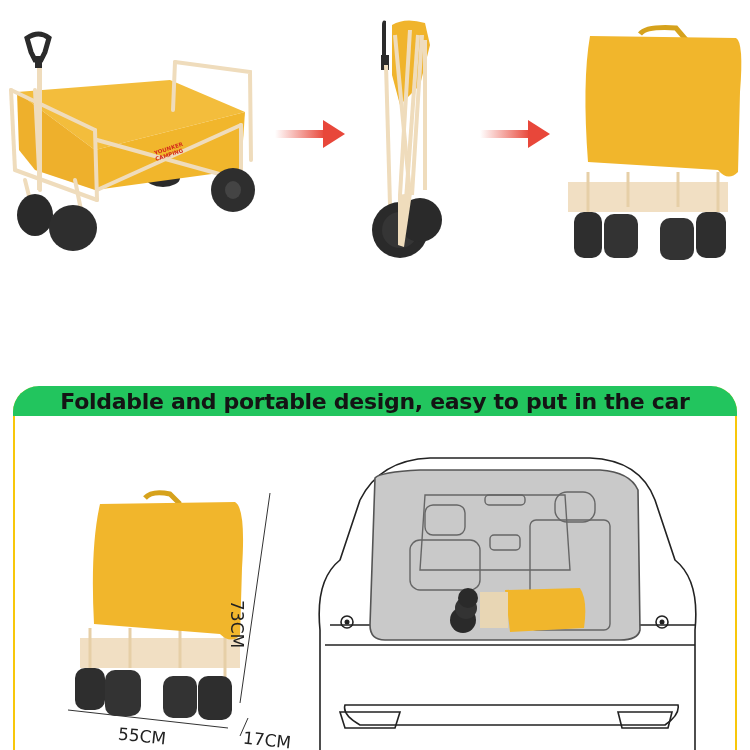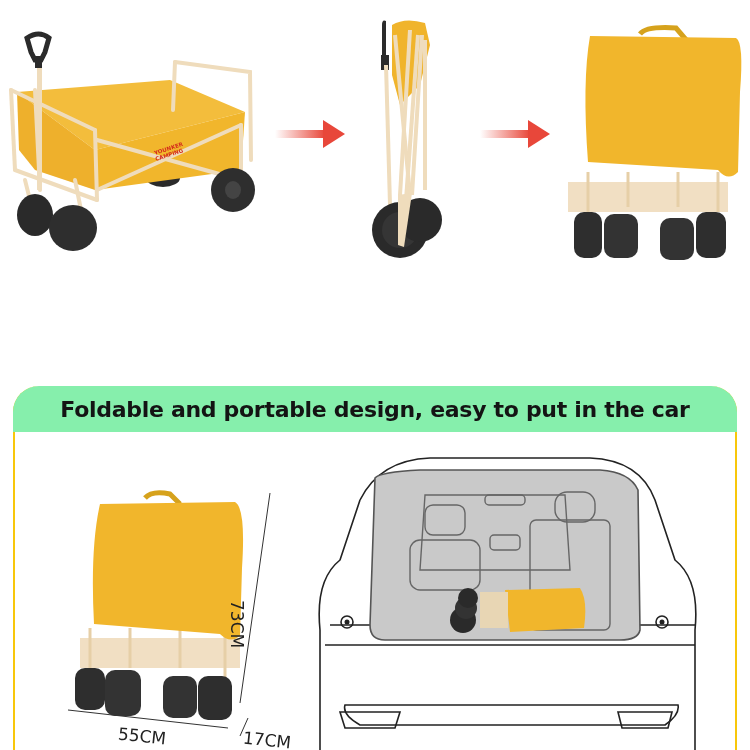--- a/index.html
+++ b/index.html
@@ -1,19 +1,19 @@
 <!DOCTYPE html>
 <html><head>
 <meta charset="utf-8">
 <style>
   html,body{margin:0;padding:0;background:#fff;}
   body{width:750px;height:750px;position:relative;overflow:hidden;font-family:"DejaVu Sans",sans-serif;}
   .abs{position:absolute;}
   .banner{left:13px;top:386px;width:724px;height:364px;box-sizing:border-box;border-left:2px solid #f8c70a;border-right:2px solid #f8c70a;border-radius:26px 26px 0 0;}
-  .banner-head{position:absolute;left:-2px;top:0;width:724px;height:46px;background:#86efac;border-radius:26px 26px 0 0;display:flex;align-items:center;justify-content:center;}
+  .banner-head{position:absolute;left:-2px;top:0;width:724px;height:30px;background:#22c55e;border-radius:26px 26px 0 0;display:flex;align-items:center;justify-content:center;}
   .banner-title{font-family:"DejaVu Sans",sans-serif;font-weight:bold;font-size:22px;color:#141414;letter-spacing:-0.3px;white-space:nowrap;}
   .dim{font-family:"DejaVu Sans",sans-serif;font-size:17px;color:#222;}
   .brand{font-family:"DejaVu Sans",sans-serif;font-weight:bold;font-size:5.5px;fill:#d42a1c;}
 </style>
 </head>
 <body>
 
 <svg class="abs" style="left:5px;top:30px" width="260" height="230" viewBox="0 0 260 230">
 
   <ellipse cx="158" cy="148" rx="17" ry="9" fill="#2a2a2a"></ellipse>

